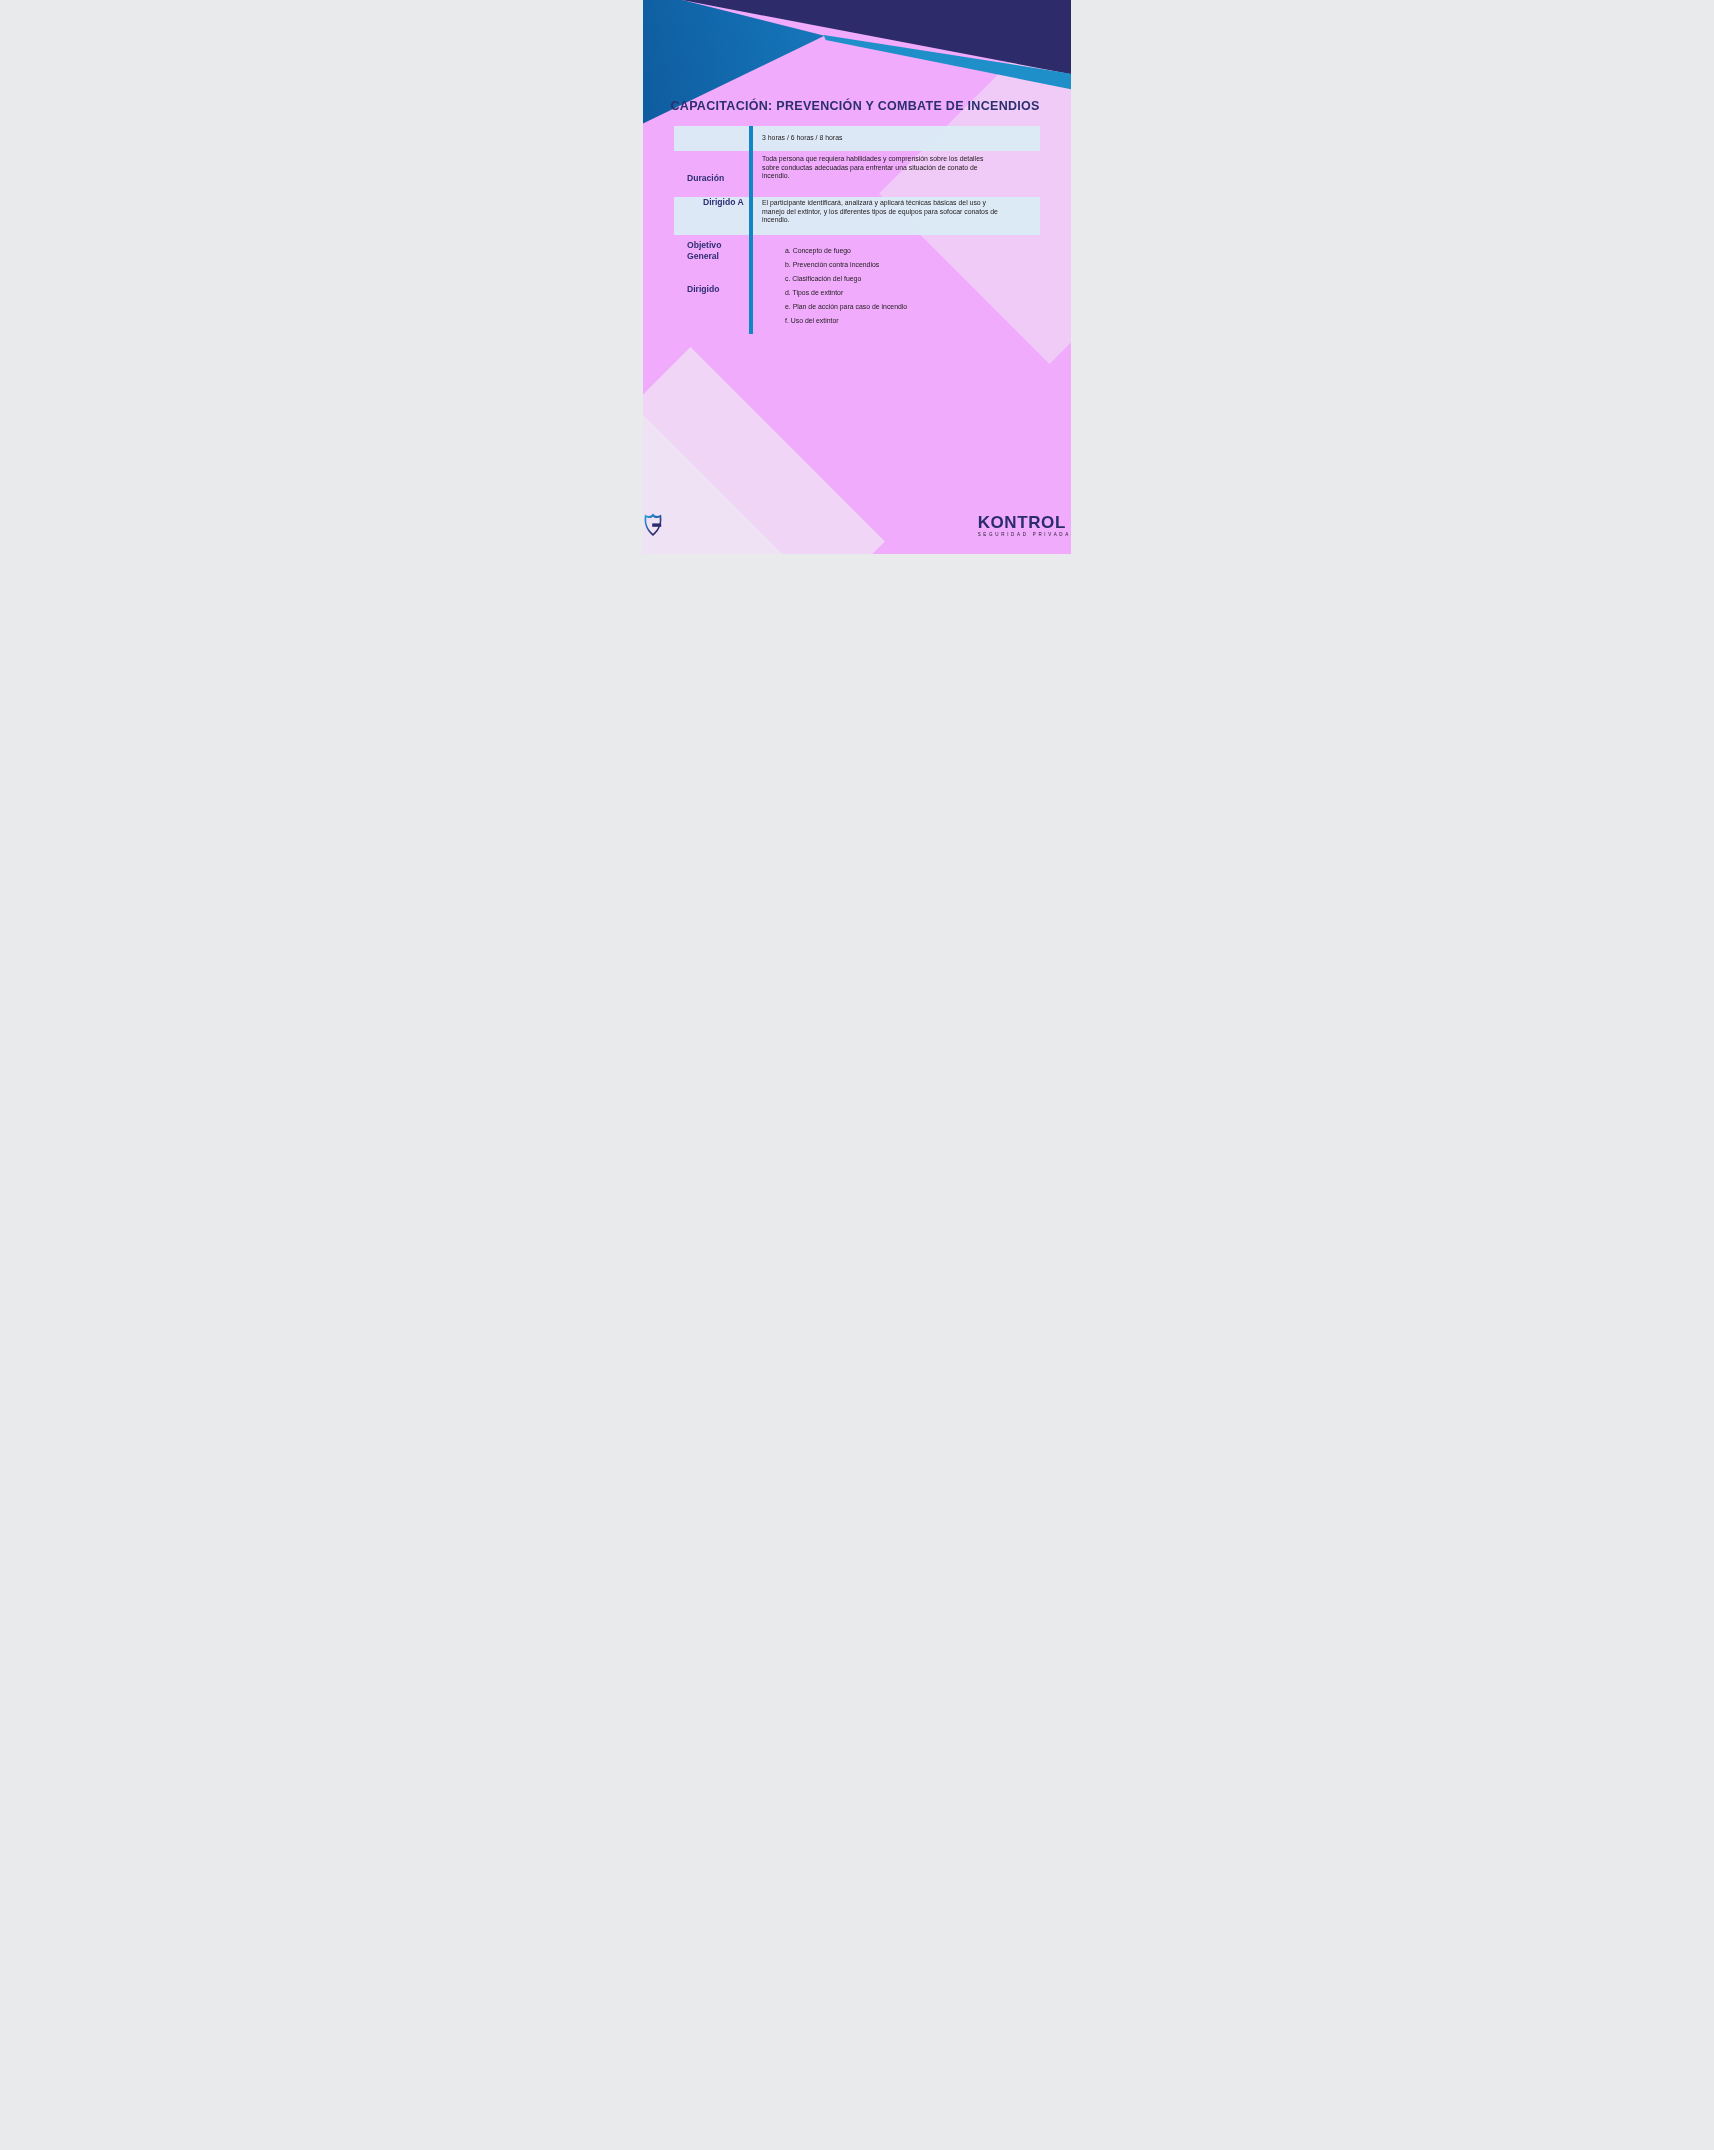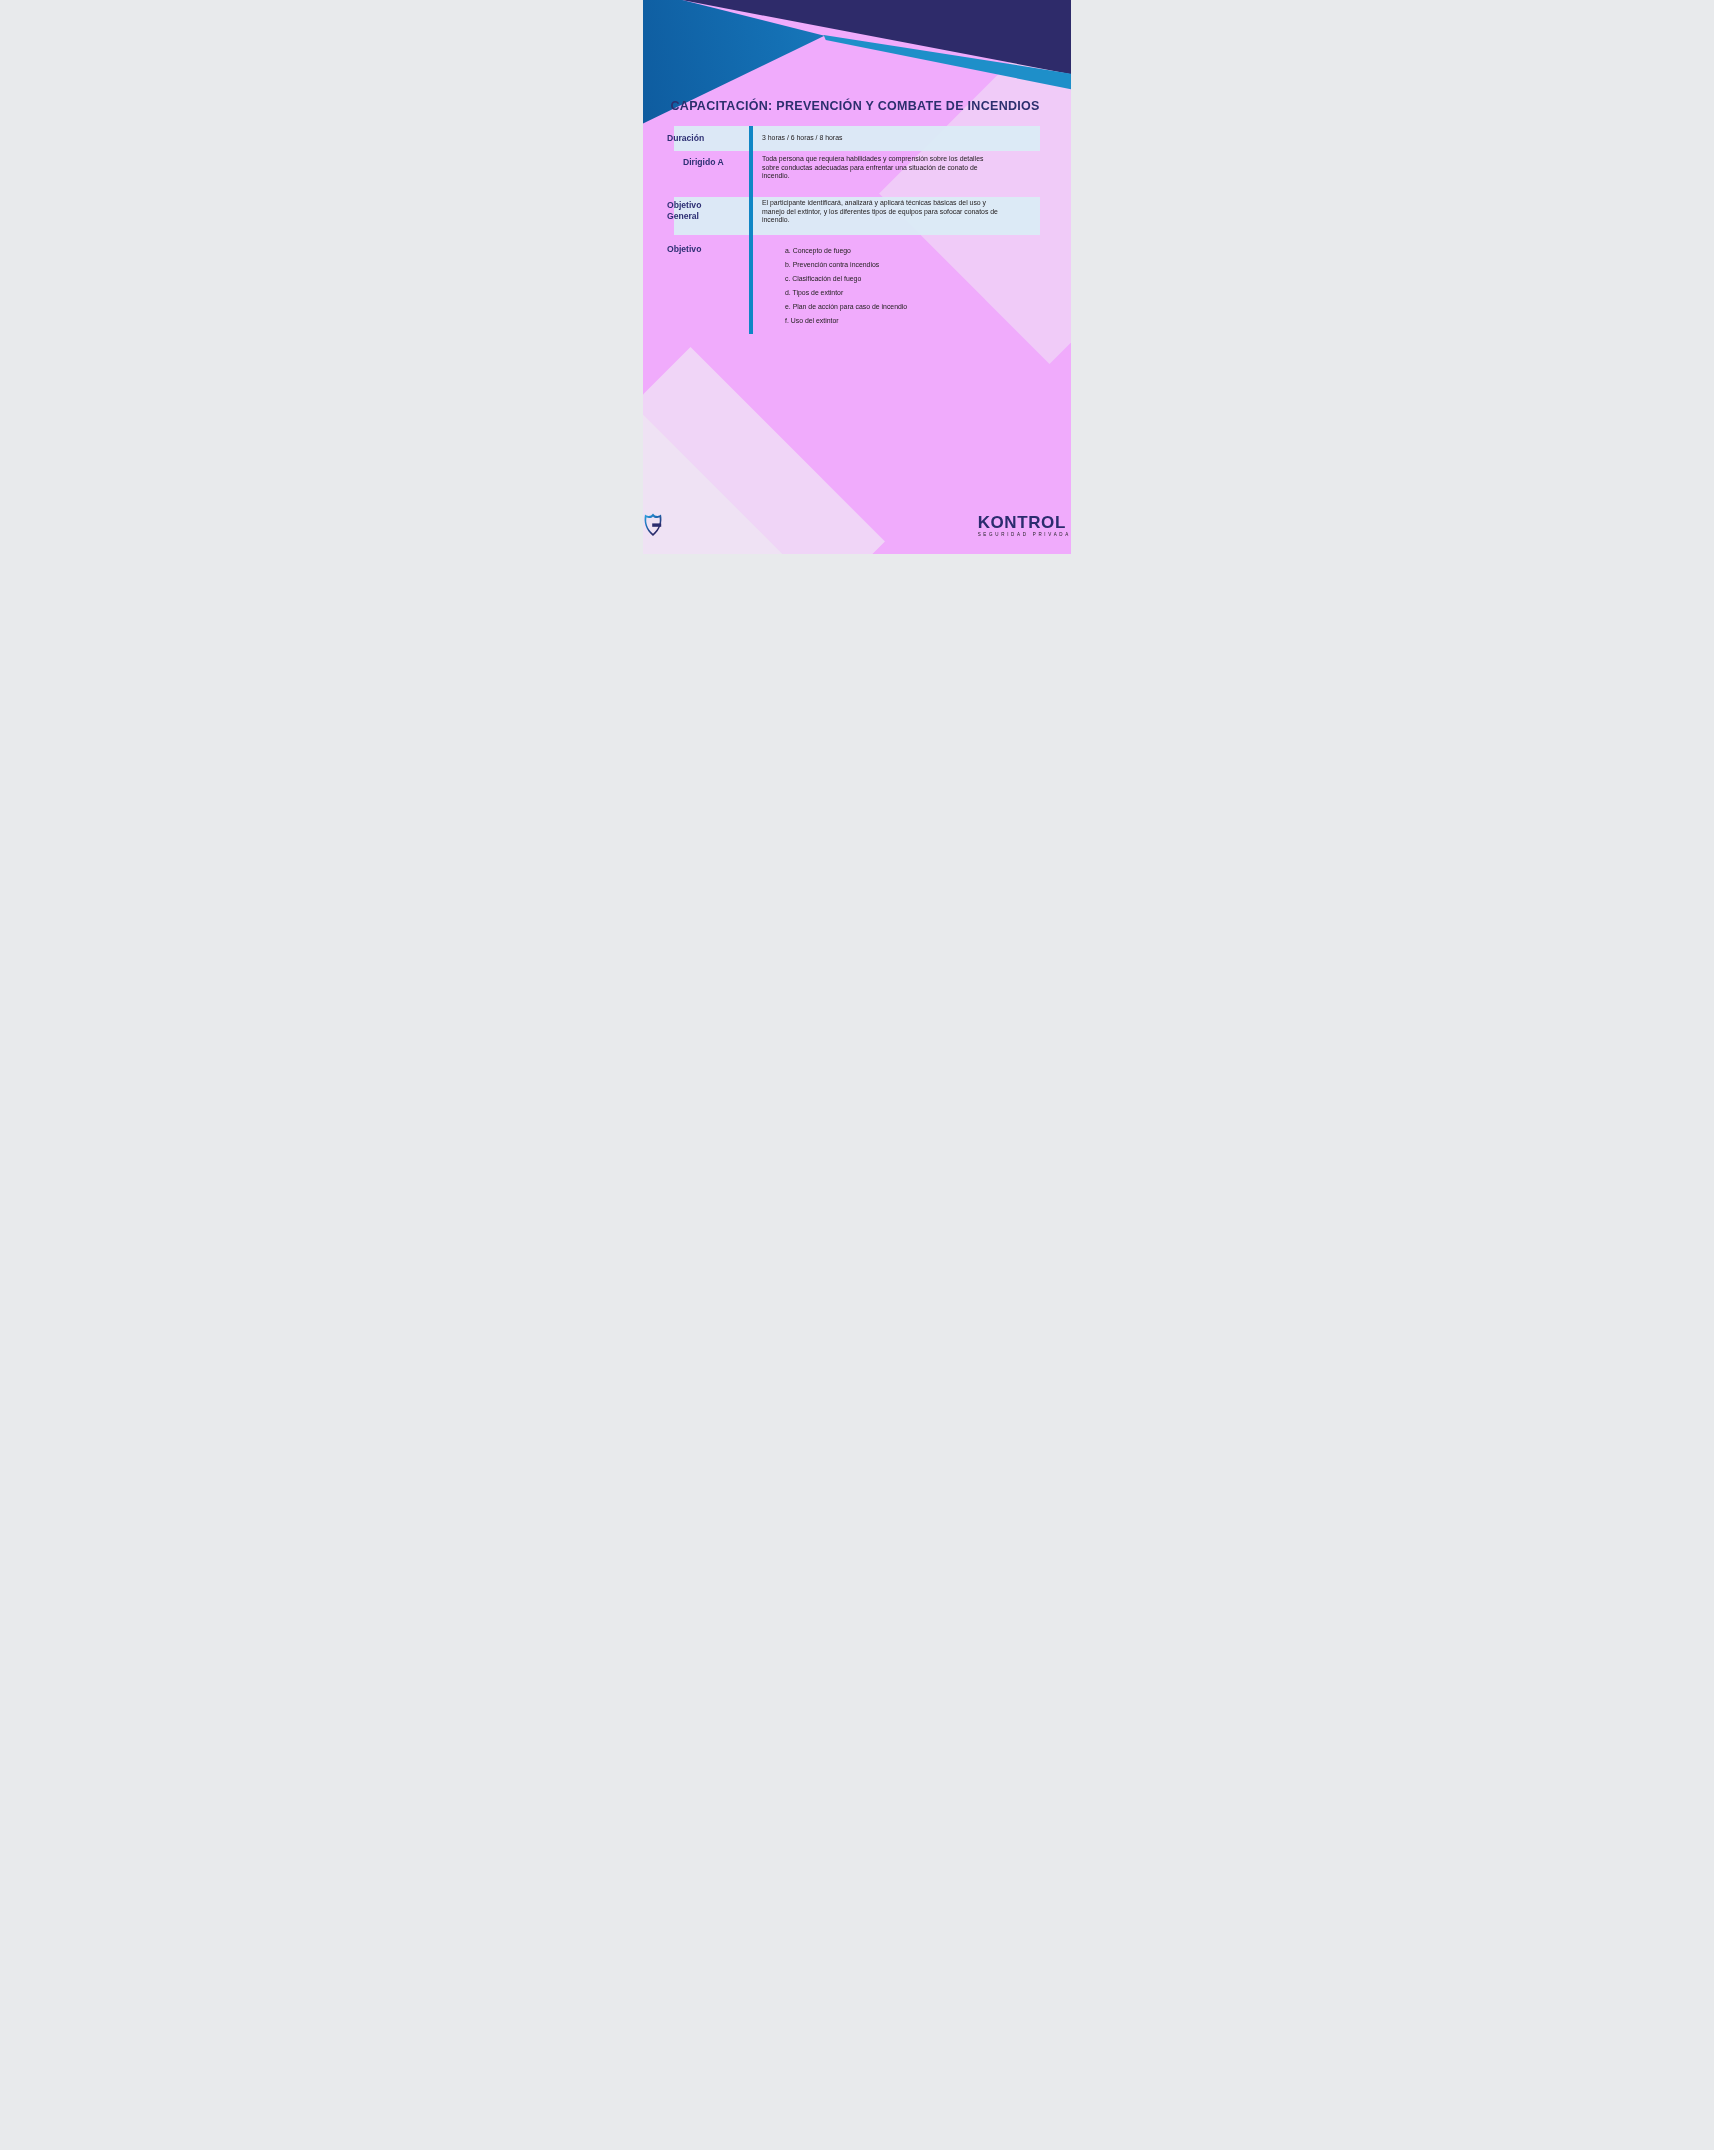--- a/index.html
+++ b/index.html
@@ -43,22 +43,22 @@
     left:27.5px;top:91px;
     font-size:12.5px;font-weight:bold;letter-spacing:0.3px;
     color:#2c2f6e;white-space:nowrap;
   }
   
   .row-band{position:absolute;z-index:3;left:31px;width:366px;background:rgba(218,235,246,.95);}
   .band-1{top:126px;height:24.5px;}
   .band-2{top:197px;height:38px;}
   .accent-bar{position:absolute;z-index:5;left:106px;top:126px;width:3.9px;height:208px;background:#0f86c5;}
   .lbl{
-    position:absolute;z-index:4;left:24px;width:65px;
-    font-weight:bold;color:#2d2f73;font-size:8.6px;line-height:11.2px;
+    position:absolute;z-index:4;left:44px;width:65px;
+    font-weight:bold;color:#2d2f73;font-size:8.6px;line-height:11.2px;margin-top:40px;
   }
   .lbl-1{top:133px;line-height:11.2px;}
   .lbl-2{top:157px;padding-left:16px;}
   .lbl-3{top:200px;}
   .lbl-4{top:244px;}
   .val{
     position:absolute;z-index:4;left:119px;
     color:#242021;font-size:6.9px;line-height:8.6px;
   }
   .val-1{top:134px;width:258px;}
@@ -104,21 +104,21 @@
 
   <div class="lbl lbl-1">Duración</div>
   <div class="val val-1">3 horas / 6 horas / 8 horas</div>
 
   <div class="lbl lbl-2">Dirigido A</div>
   <div class="val val-2">Toda persona que requiera habilidades y comprensión sobre los detalles sobre conductas adecuadas para enfrentar una situación de conato de incendio.</div>
 
   <div class="lbl lbl-3">Objetivo General</div>
   <div class="val val-3">El participante identificará, analizará y aplicará técnicas básicas del uso y manejo del extintor, y los diferentes tipos de equipos para sofocar conatos de incendio.</div>
 
-  <div class="lbl lbl-4">Objetivo</div>
+  <div class="lbl lbl-4">Dirigido</div>
   <ul class="topics">
     <li>a. Concepto de fuego</li>
     <li>b. Prevención contra incendios</li>
     <li>c. Clasificación del fuego</li>
     <li>d. Tipos de extintor</li>
     <li>e. Plan de acción para caso de incendio</li>
     <li>f. Uso del extintor</li>
   </ul>
 
   <div class="logo">

